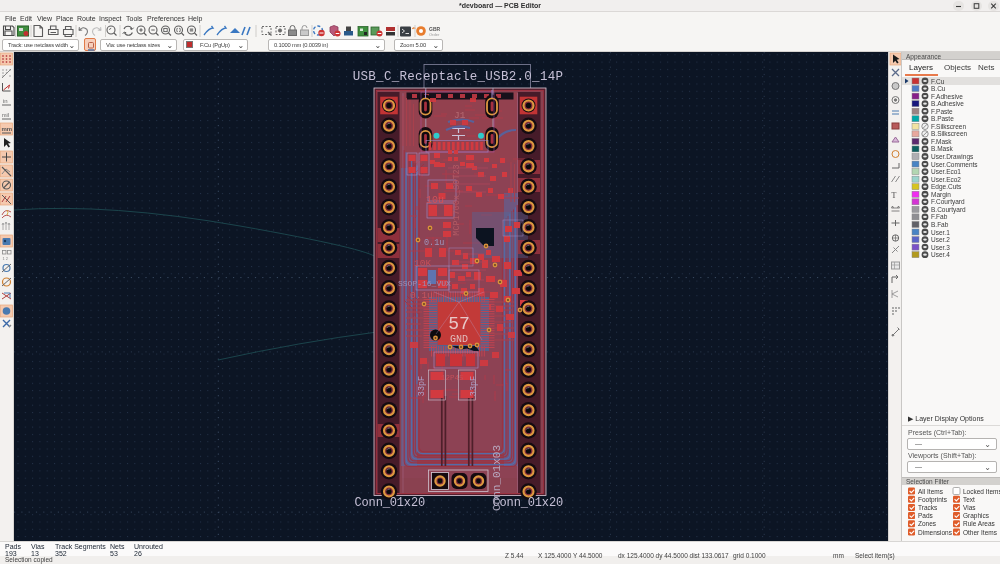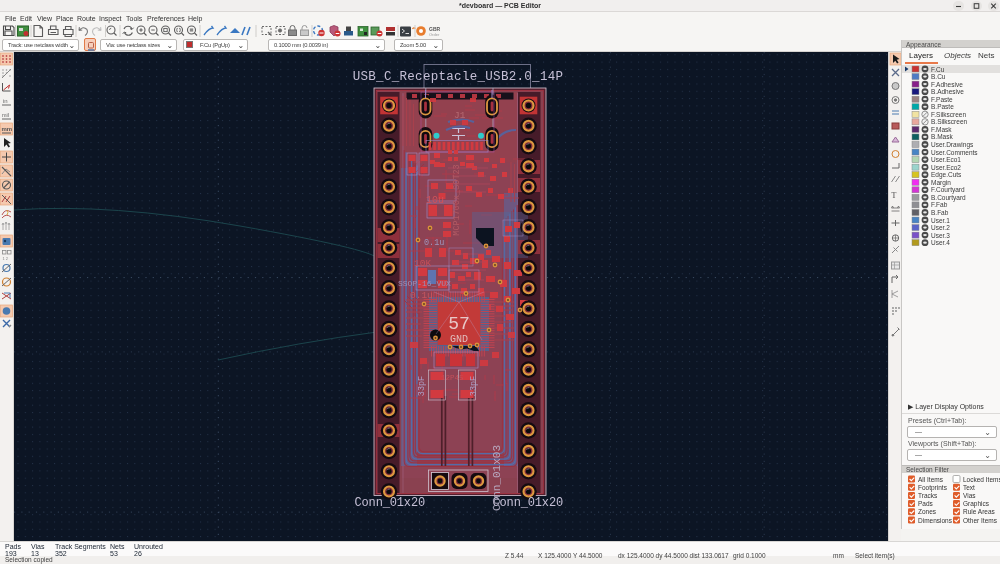--- a/index.html
+++ b/index.html
@@ -15,21 +15,21 @@
 .mi { top:15px; font-size:7px; color:#333; }
 
 #tb1 { left:0; top:24px; width:1000px; height:14px; background:#f6f5f3; }
 #tb2 { left:0; top:38px; width:1000px; height:14px; background:#f6f5f3; border-bottom:1px solid #d6d3d0; }
 .dd { top:1px; height:12px; background:#fff; border:1px solid #b9b7b5; border-radius:2px; font-size:5.8px; letter-spacing:-0.2px; color:#3f3f3f; line-height:11px; padding-left:5px; }
 .chev { position:absolute; top:0px; font-size:8px; color:#444; }
 
 #lefttb { left:0; top:52px; width:14px; height:489px; background:#f3f1ef; border-right:1px solid #d9d6d3; }
 #canvas { left:14px; top:52px; width:874px; height:489px; background:#0c1526; }
 #righttb { left:888px; top:52px; width:13px; height:489px; background:#f3f1ef; border-left:1px solid #d9d6d3; }
-#apanel { left:901px; top:40px; width:99px; height:489px; background:#f9f8f7; border-left:1px solid #c9c7c5; }
+#apanel { left:901px; top:52px; width:99px; height:489px; background:#f9f8f7; border-left:1px solid #c9c7c5; }
 
 #msgpanel { left:0; top:541px; width:1000px; height:15px; background:#fbfafa; border-top:1px solid #d8d6d4; }
 #statusbar { left:0; top:556px; width:1000px; height:8px; background:#f1efed; }
 .stx { font-size:7px; color:#16202e; }
 .stg { font-size:6.5px; color:#3d3d3d; }
 </style>
 </head>
 <body>
 <div id="win">
 
@@ -661,21 +661,21 @@
             <circle cx="4" cy="262" r="0.9"></circle>
           </g>
       <path d="M3,284 l7,-7 m-7,7 l2,-0.5 -1.5,-1.5 z m5.5,-8.5 l2,2" stroke="#777"></path>
     </g>
   </svg>
   </div>
   <div id="apanel" class="abs">
     <div class="abs" style="left:0; top:0; width:99px; height:8px; background:#d3d1ce; border-bottom:1px solid #bebcba;"></div>
     <div class="abs" style="left:4px; top:0.5px; font-size:6.5px; color:#4a4a4a;">Appearance</div>
     <div class="abs" style="left:7px; top:11px; font-size:8px; color:#222;">Layers</div>
-    <div class="abs" style="left:42px; top:11px; font-size:8px; color:#3a3a3a;font-style:italic;">Objects</div>
+    <div class="abs" style="left:42px; top:11px; font-size:8px; color:#3a3a3a;">Objects</div>
     <div class="abs" style="left:76px; top:11px; font-size:8px; color:#3a3a3a;">Nets</div>
     <div class="abs" style="left:3px; top:22px; width:33px; height:2px; background:#e8794a;"></div>
     <svg class="abs" style="left:0; top:25px;" width="99" height="182" viewBox="0 0 99 182">
       <rect x="0" y="0" width="99" height="8" fill="#e2e0de"></rect>
       <path d="M3,1.5 l3.5,2.5 -3.5,2.5 z" fill="#1a3a6a"></path>
       <g font-family="Liberation Sans" font-size="6.5" fill="#3a3a3a">
         <g transform="translate(0,0)">
             <rect x="10" y="1" width="7" height="6" fill="#c83232" stroke="#888" stroke-width="0.5"></rect>
             <circle cx="23" cy="4" r="3.4" fill="#4a4a4a"></circle>
             <ellipse cx="23" cy="4" rx="1.9" ry="1.1" fill="#e8e8e8"></ellipse>

